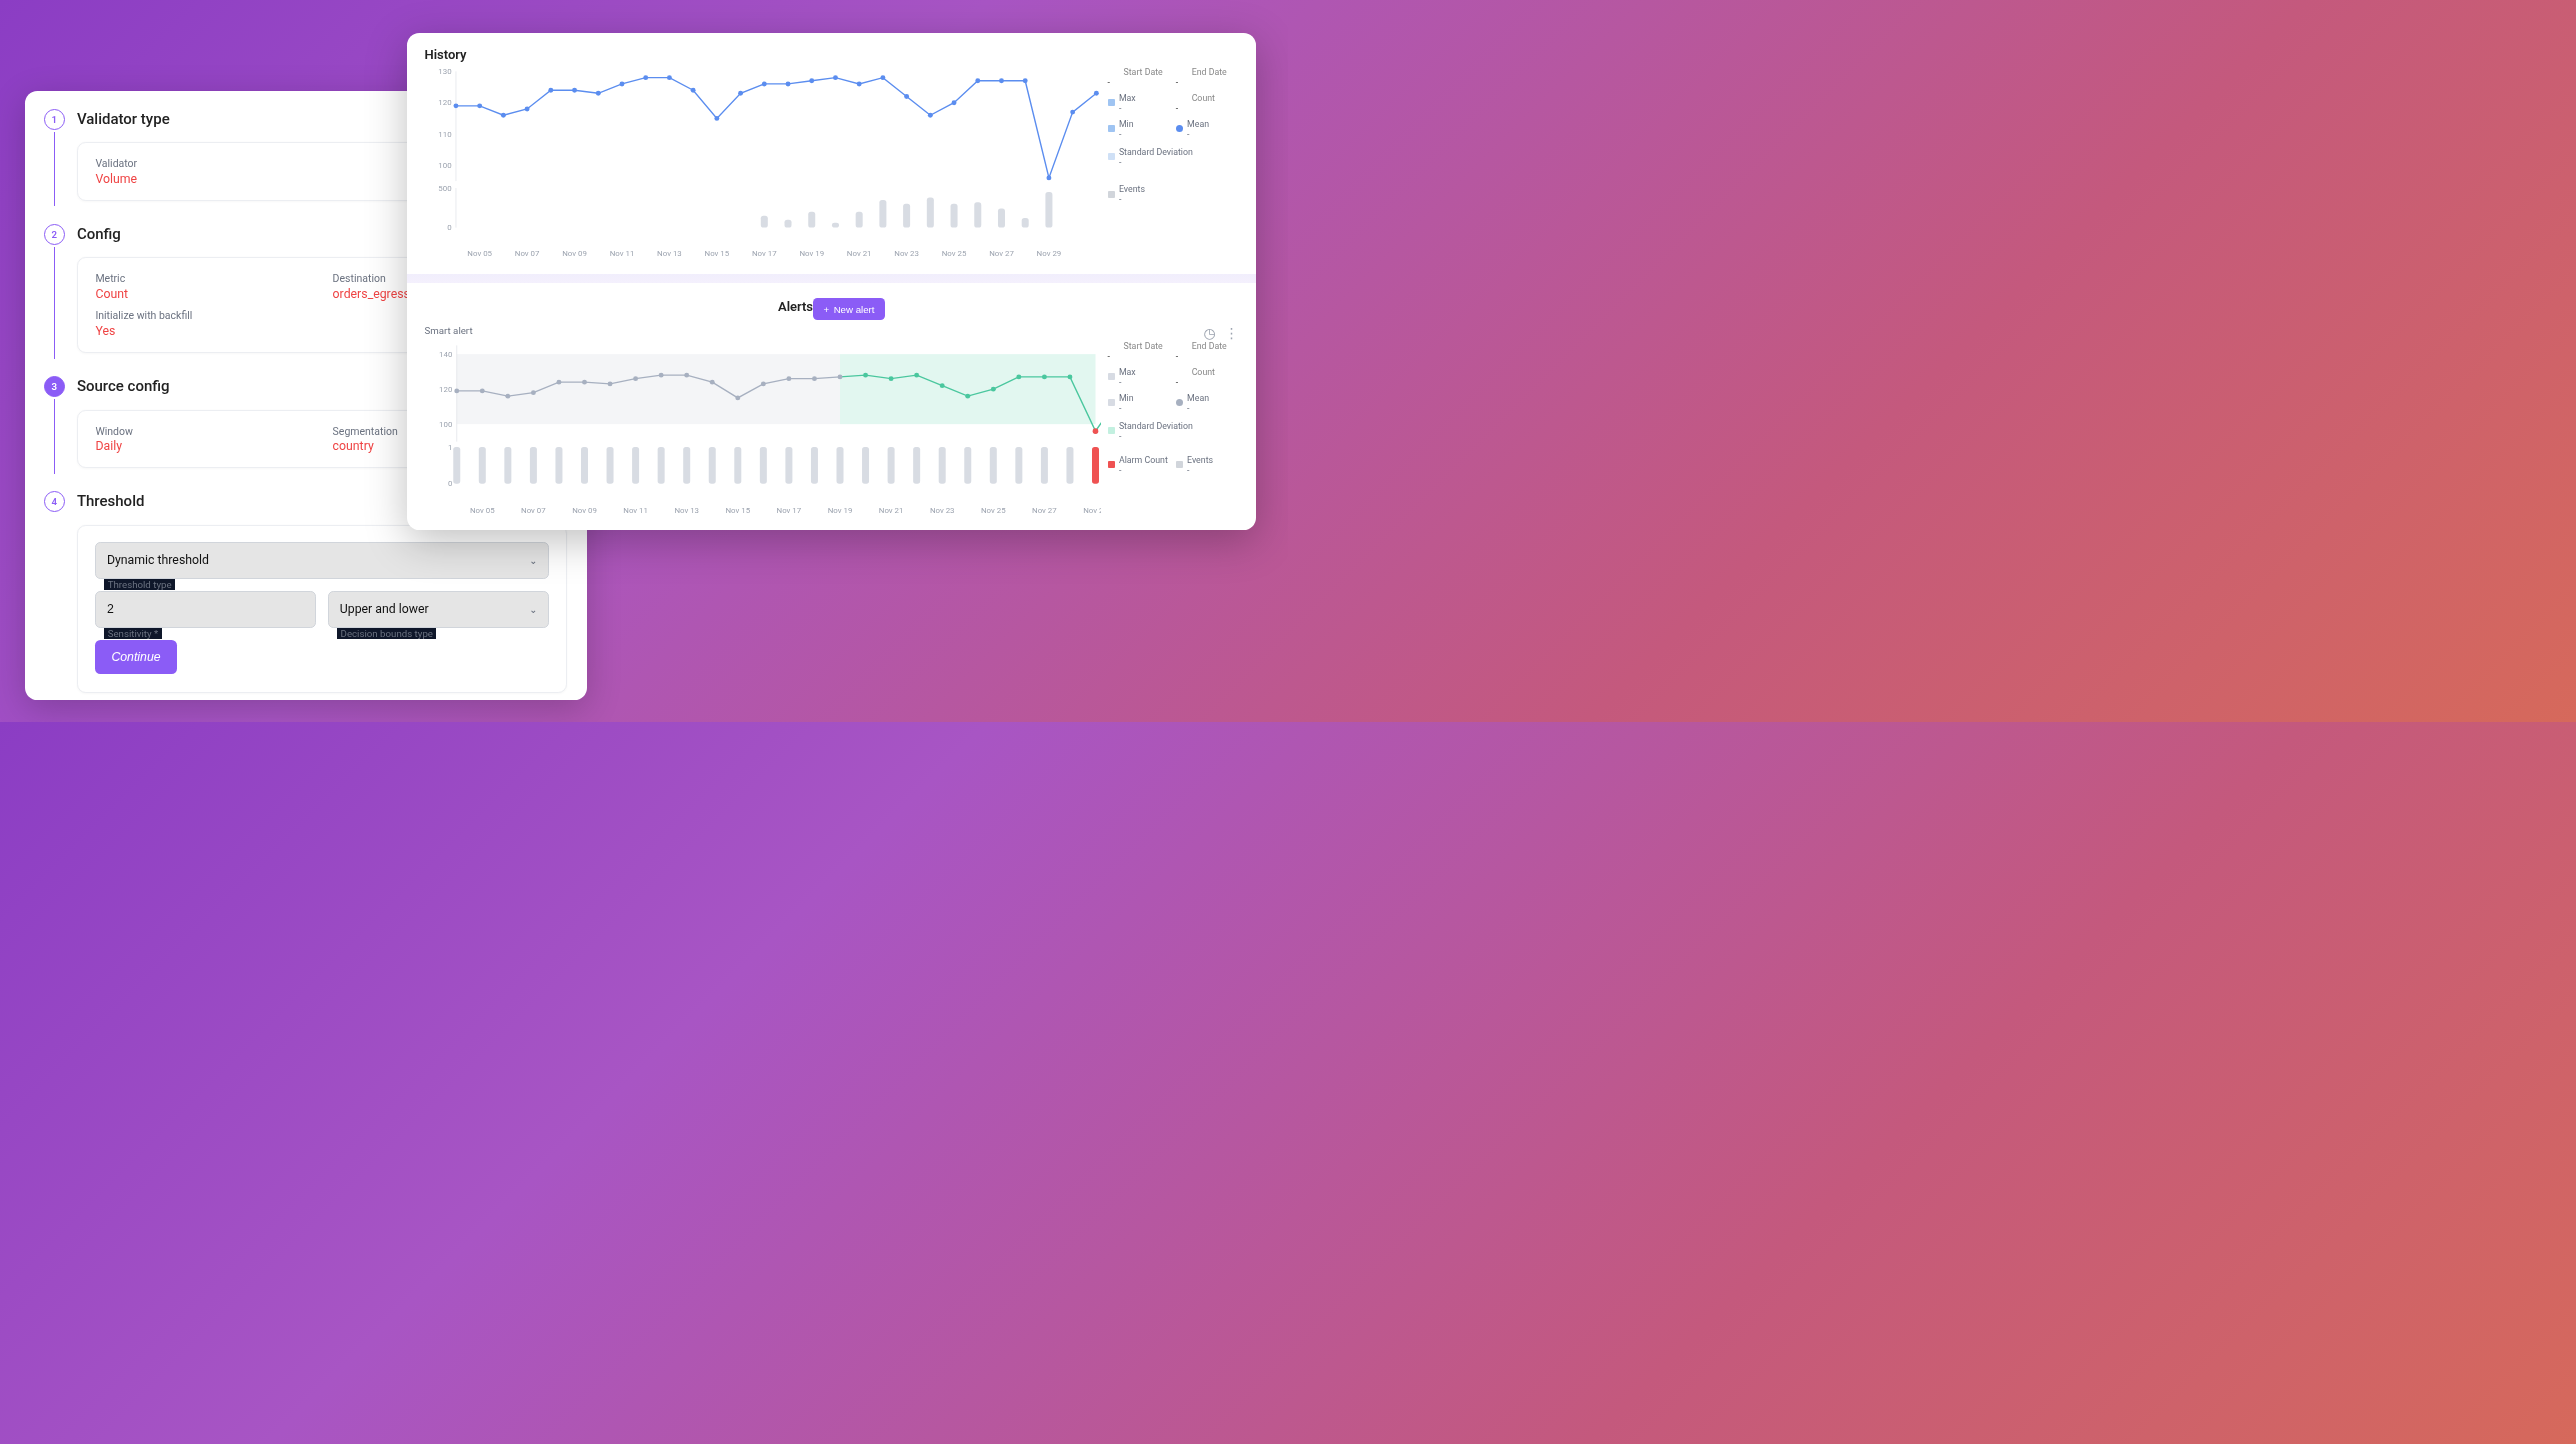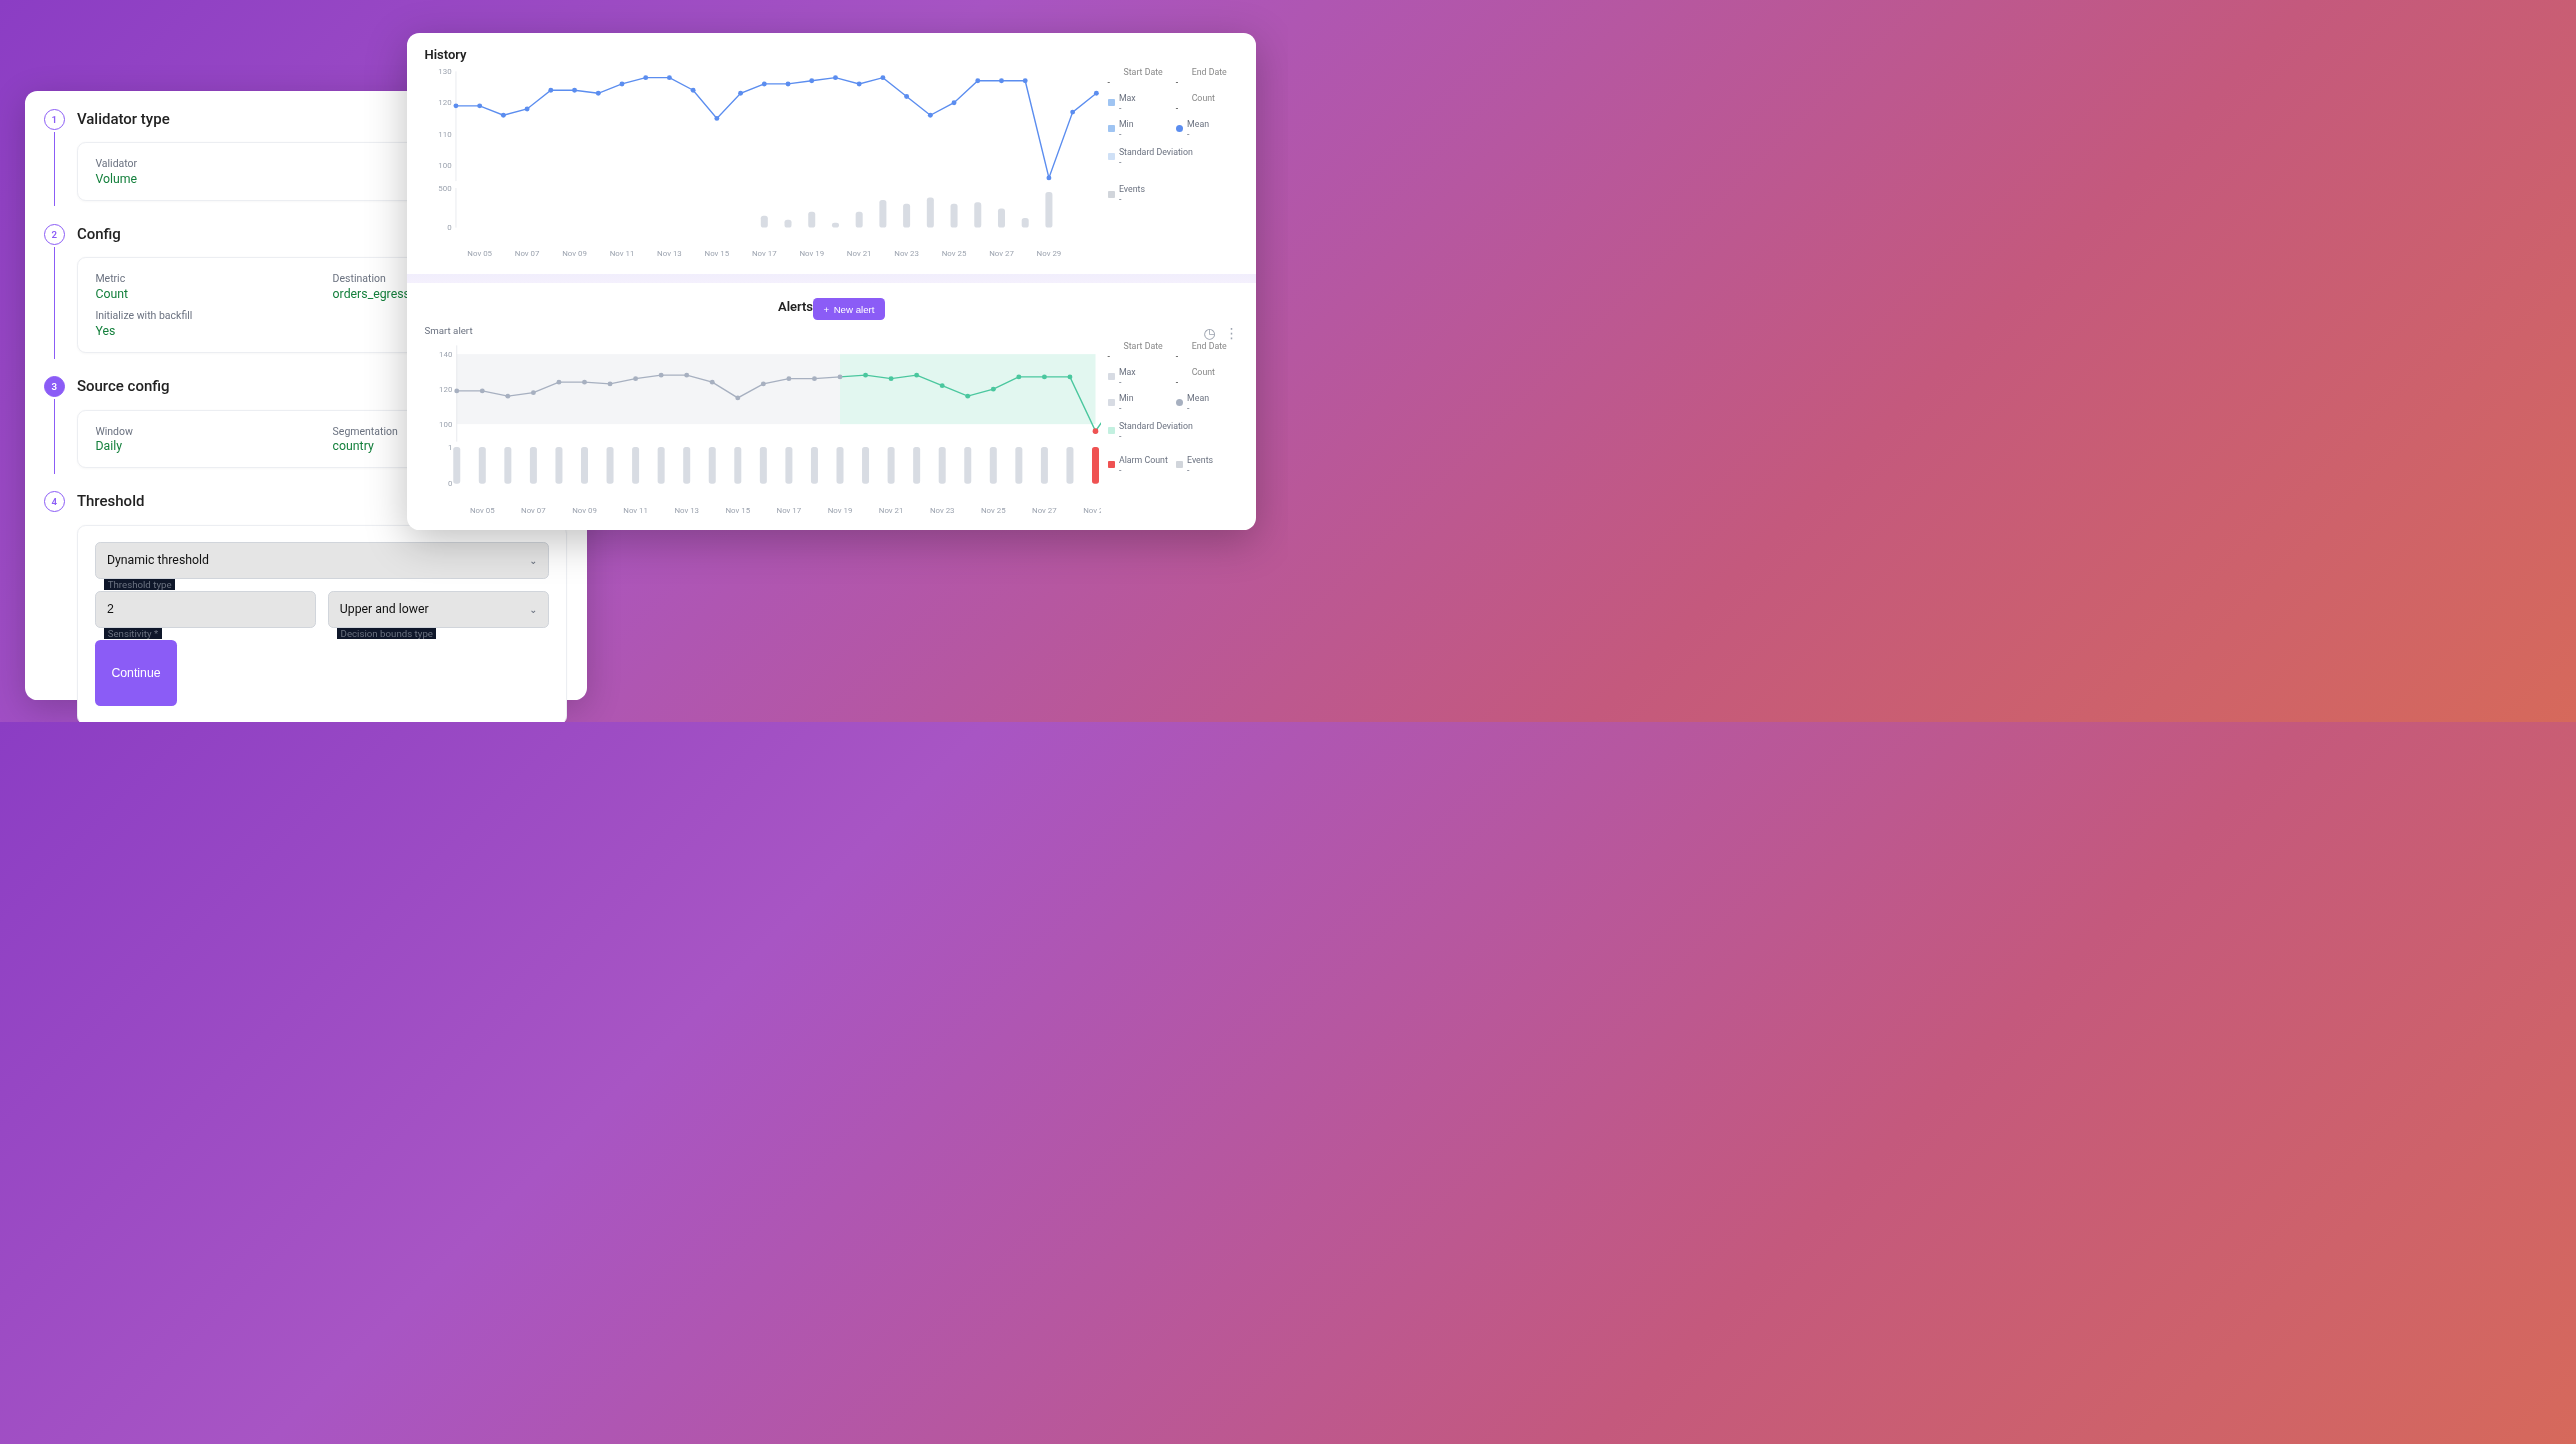--- a/index.html
+++ b/index.html
@@ -37,36 +37,36 @@
 .step-title { font-size:15px; font-weight:500; color:#222; margin-bottom:12.3px; line-height:21px; }
 .step-body {
   background:#fff; border:0.9px solid #eceef2; border-radius:8.8px;
   padding:14px 17.5px; margin-bottom:23px;
   box-shadow: 0 0.9px 2.6px rgba(0,0,0,0.03);
 }
 .step-body.form { padding:16px 17.5px 17.5px; }
 .kv-row { display:flex; gap:21px; }
 .kv { flex:1; }
 .kv-label { font-size:10.5px; color:#6b7280; margin-bottom:1.8px; }
-.kv-value { font-size:12.3px; color:#15803d; }
+.kv-value { font-size:12.3px; color:#ef4444; }
 .form-row { display:flex; gap:12.3px; margin-bottom:12.3px; }
 .field { flex:1; position:relative; }
 .field-label {
   position:absolute; top:-6.1px; left:8.8px; background:#0f172a; padding:0 3.5px;
   font-size:9.7px; color:#6b7280;margin-top:43px;
 }
 .field-input, .field-select {
   width:100%; height:37px; border:0.9px solid #d1d5db; border-radius:5.3px;
   padding:0 10.5px; font-size:12.3px; color:#111; background:#e5e5e5;
   display:flex; align-items:center; justify-content:space-between;
 }
 .chev { font-size:9.7px; color:#6b7280; }
 .btn-primary {
   background:#8b5cf6; color:#fff; border:none; border-radius:5.3px;
-  padding:26px 16px; font-size:12.3px; cursor:pointer;
+  padding:10px 16px; font-size:12.3px; cursor:pointer;font-style:italic;
 }
 .charts-card {
   position:absolute; left:407px; top:33px;
   width:849px; height:497px; background:#fff; border-radius:12.3px;
   box-shadow: 0 10.5px 42px rgba(0,0,0,0.25);
   display:flex; flex-direction:column;
 }
 .panel { padding:14px 17.5px 7px; }
 .panel-title { font-size:13px; font-weight:600; color:#222; margin-bottom:5.3px; }
 .chart-wrap { display:flex; gap:7px; }

